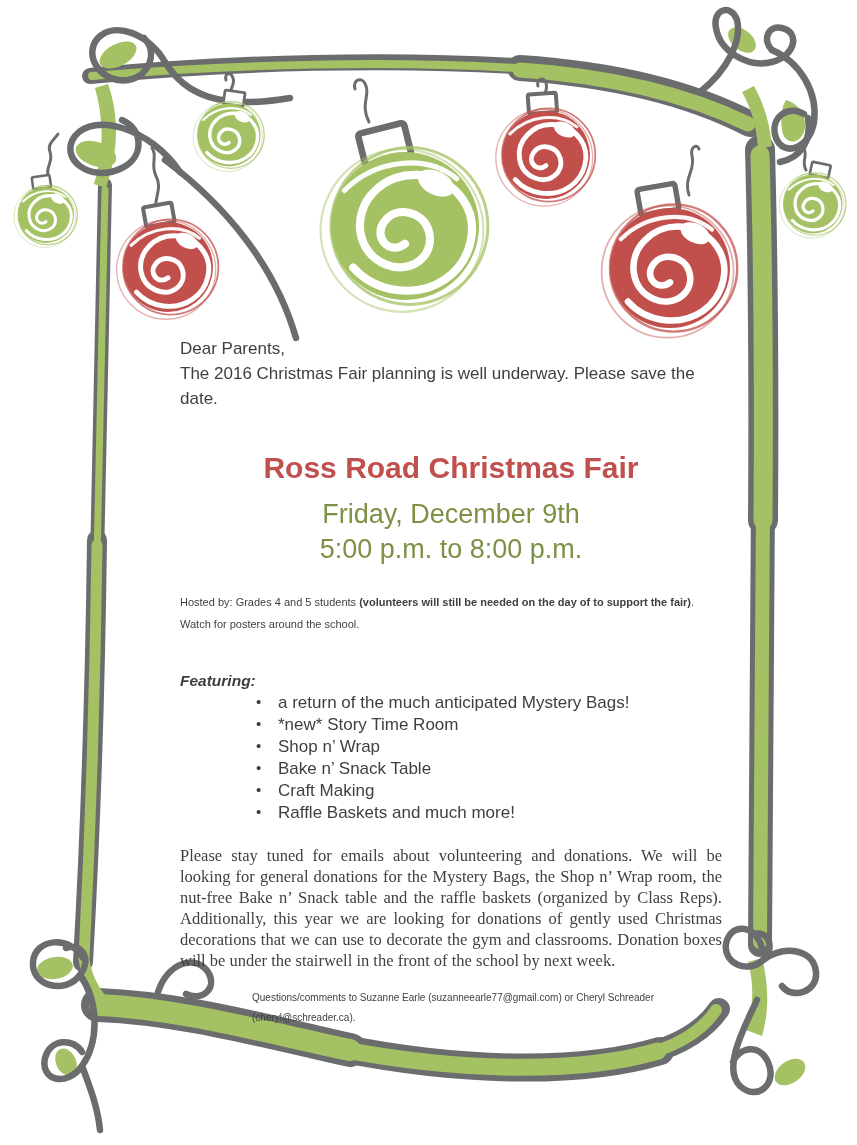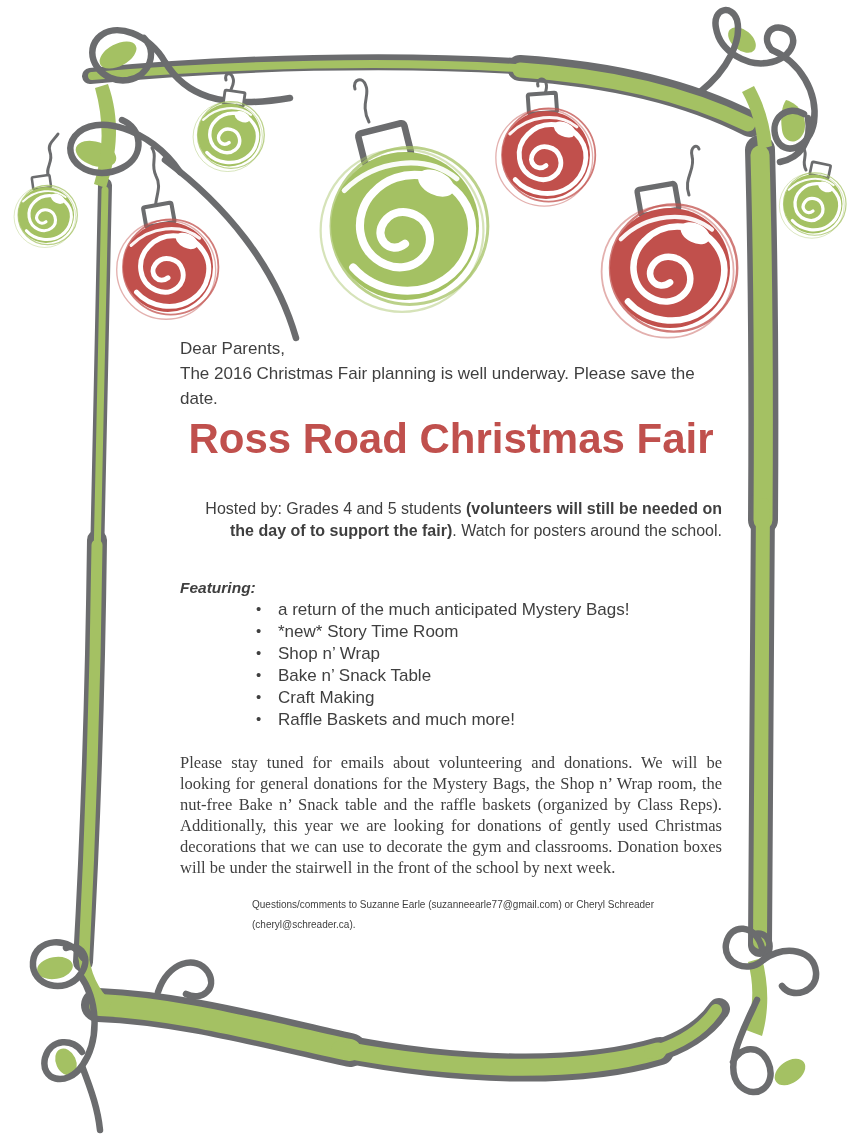--- a/index.html
+++ b/index.html
@@ -15,23 +15,23 @@
   .loop{fill:none;stroke:#6b6c6e;stroke-width:6.5;stroke-linecap:round}
   .string{fill:none;stroke:#6b6c6e;stroke-width:3;stroke-linecap:round}
   .gband{stroke:#6b6c6e;fill:none;stroke-linecap:round}
   .vband{stroke:#a4c163;fill:none;stroke-linecap:round}
   .gfill{fill:#a4c163}
   .orn-g{--ball:#a4c163}
   .orn-r{--ball:#c1504c}
 
   .content{position:absolute;left:180px;top:336px;width:542px;}
   .greeting-block{font-size:17px;line-height:25px;}
-  .title{margin-top:9px;font-size:42px;line-height:38px;font-weight:bold;color:#c0504d;text-align:center;}
+  .title{margin-top:38px;font-size:30px;line-height:38px;font-weight:bold;color:#c0504d;text-align:center;}
   .datetime{margin-top:10px;font-size:27px;line-height:35px;color:#7d9144;text-align:center;}
-  .hosted{margin-top:40px;font-size:16px;line-height:22px;text-align:right;}
+  .hosted{margin-top:24px;font-size:11px;line-height:22px;text-align:left;}
   .hosted b{font-weight:bold;}
   .featuring{margin-top:37px;font-size:15.5px;line-height:17px;text-align:left;font-style:italic;font-weight:bold;}
   ul.features{list-style:none;margin:5px 0 0 0;padding:0 0 0 98px;}
   ul.features li{position:relative;font-size:17px;line-height:17px;margin-bottom:5px;}
   ul.features li::before{content:"\2022";position:absolute;left:-22px;top:-1px;font-size:15px;color:#3f3f3f;}
   .details{margin-top:24px;font-size:16.5px;line-height:21px;text-align:justify;font-family:Liberation Serif, serif;}
   .contact{margin-top:4px;padding-left:72px;font-size:10px;line-height:20.5px;}
 </style>
 </head>
 <body>
@@ -155,20 +155,24 @@
   </svg>
 
   <div class="content">
     <div class="greeting-block">
       <div>Dear Parents,</div>
       <div>The 2016 Christmas Fair planning is well underway. Please save the date.</div>
     </div>
 
     <div class="title">Ross Road Christmas Fair</div>
 
+    <div class="datetime">
+      <div>Friday, December 9th</div>
+      <div>5:00 p.m. to 8:00 p.m.</div>
+    </div>
 
     <p class="hosted"><span>Hosted by: Grades 4 and 5 students </span><b>(volunteers will still be needed on the day of to support the fair)</b><span>. Watch for posters around the school.</span></p>
 
     <div class="featuring">Featuring:</div>
 
     <ul class="features">
       <li>a return of the much anticipated Mystery Bags!</li>
       <li>*new* Story Time Room</li>
       <li>Shop n’ Wrap</li>
       <li>Bake n’ Snack Table</li>

